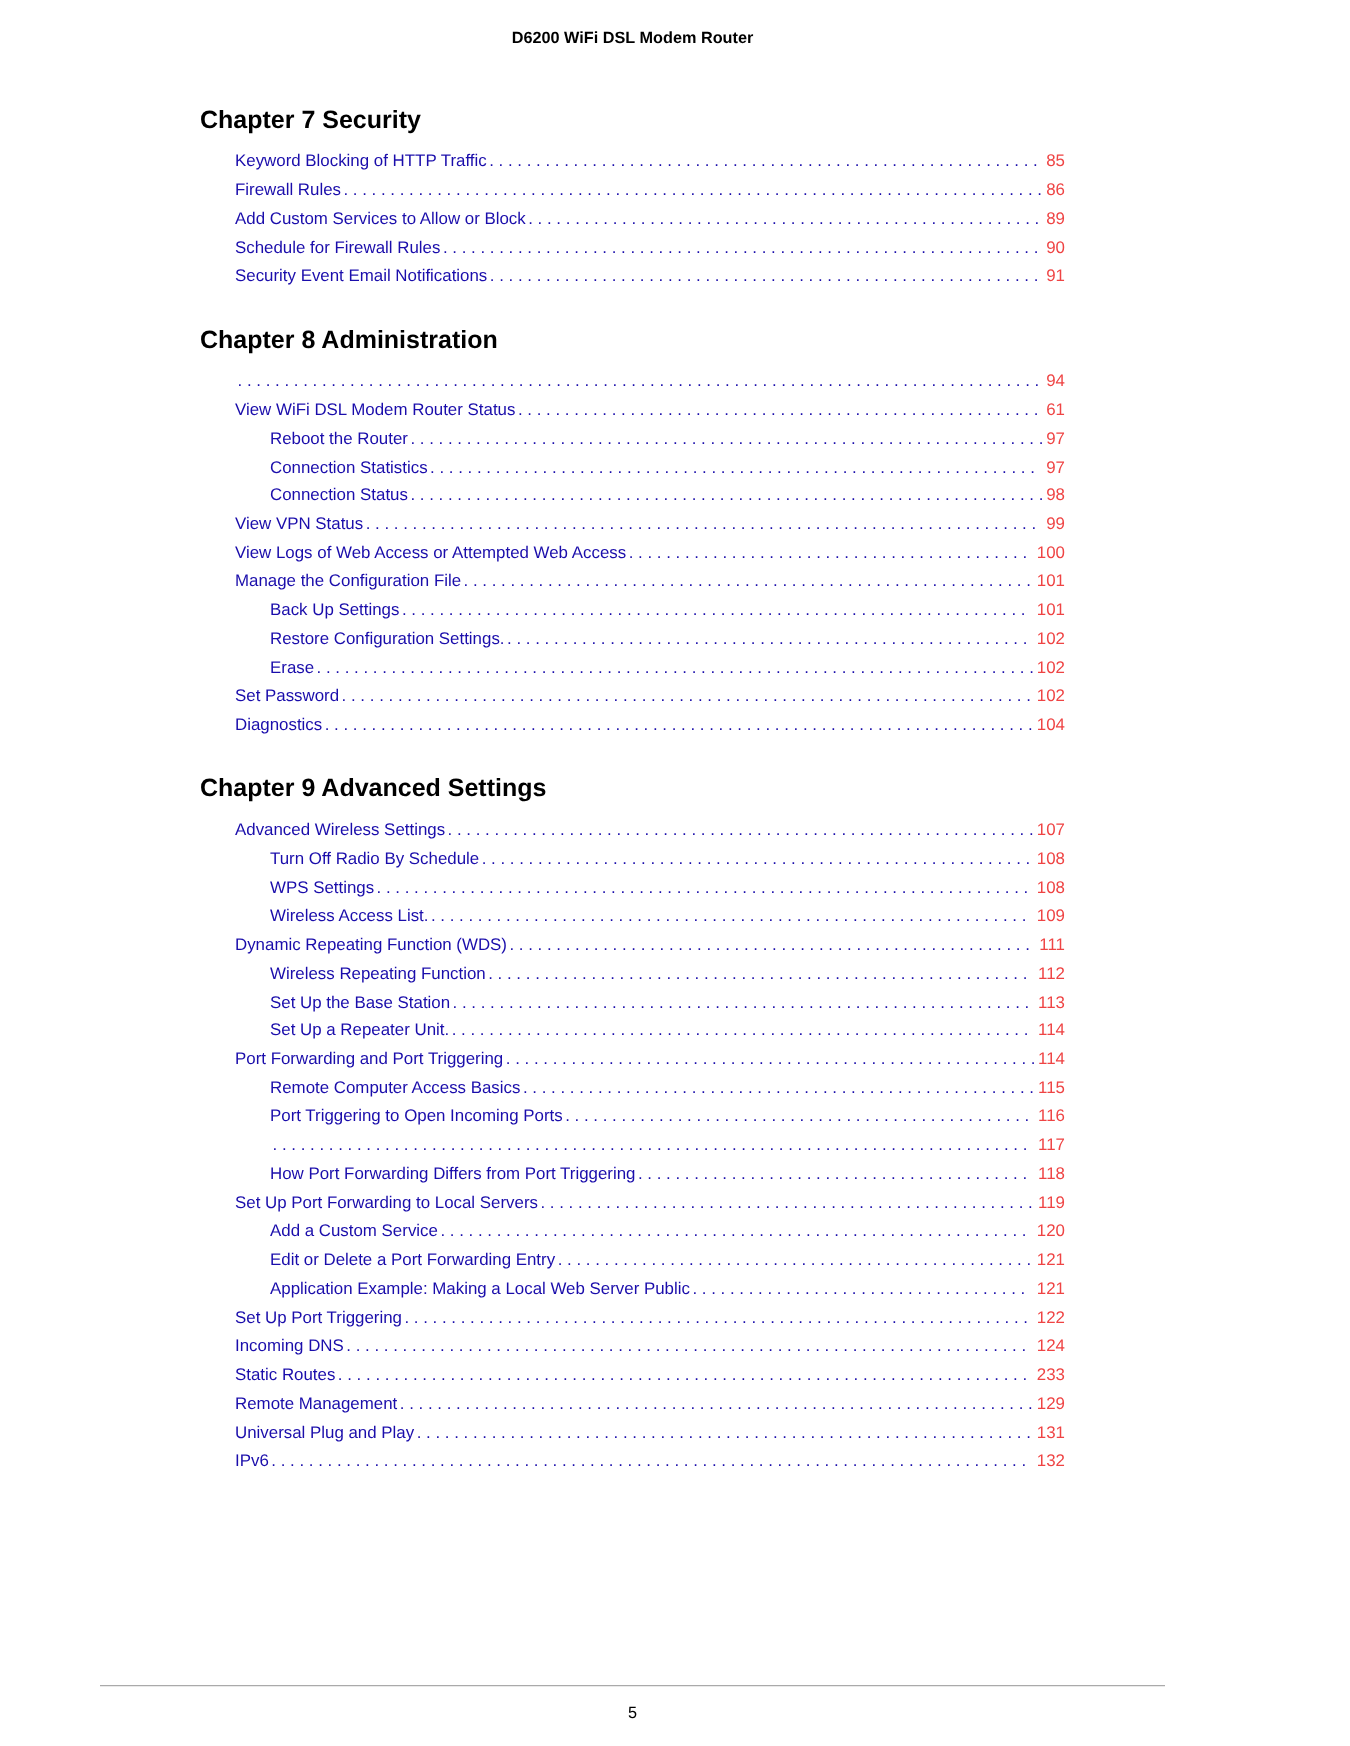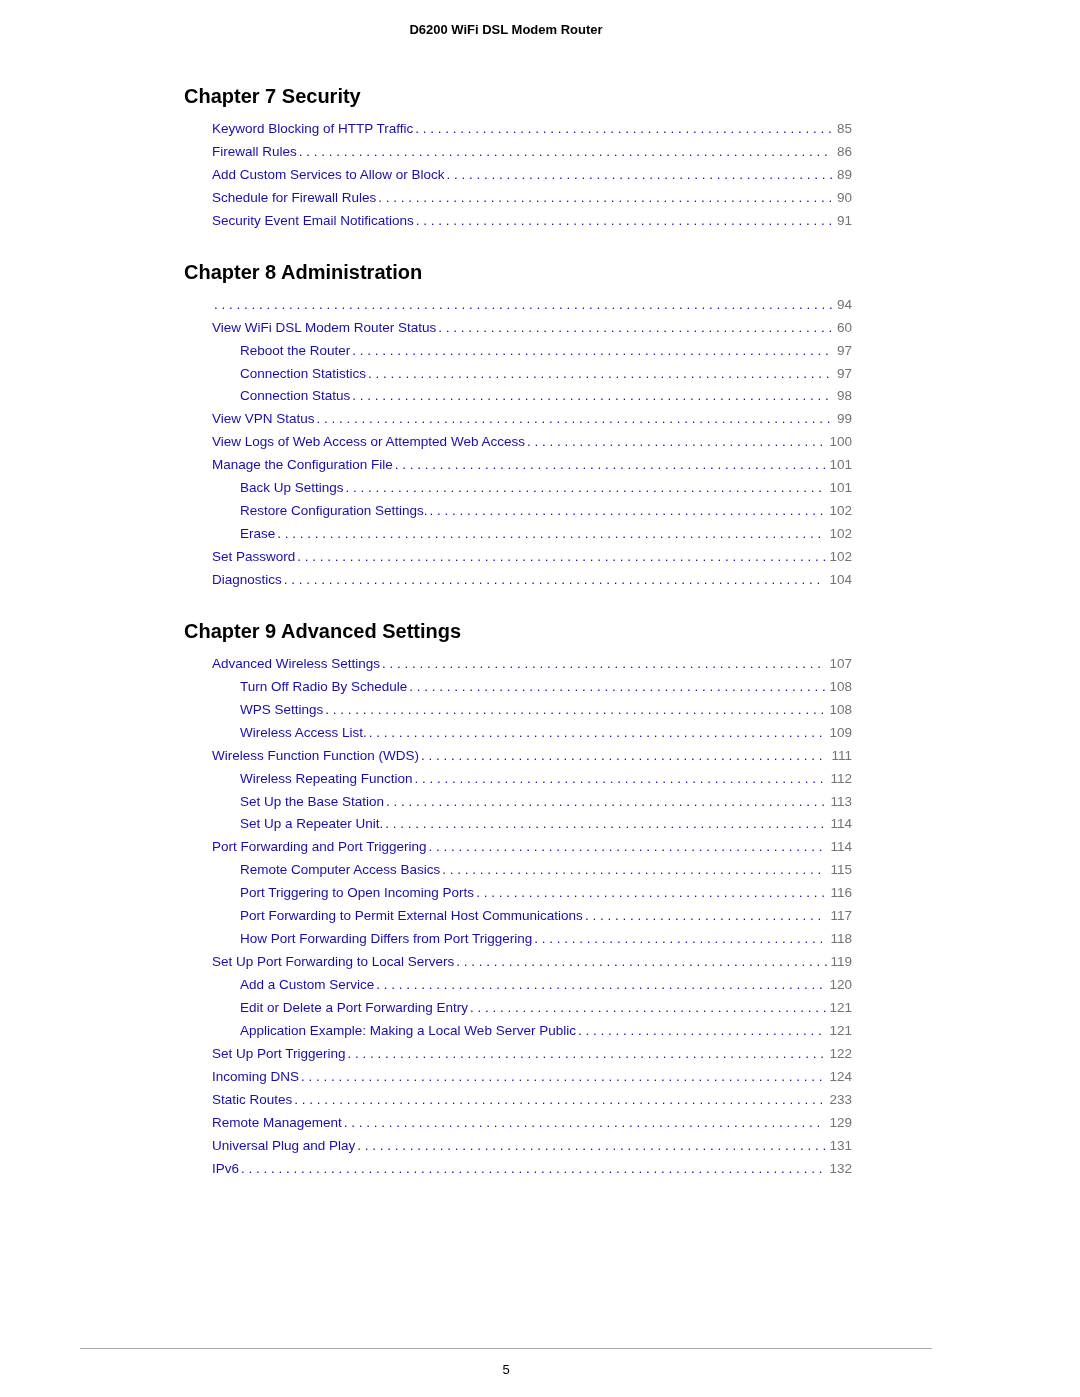--- a/index.html
+++ b/index.html
@@ -31,21 +31,20 @@
     }
     .chapter-title {
       font-size: 20px;
       font-weight: bold;
       color: #000;
       margin-top: 28px;
       margin-bottom: 10px;
     }
     .toc-section {
       margin-bottom: 6px;
-      margin-left: 24px;
     }
     .toc-entry {
       display: flex;
       align-items: center;
       line-height: 1.7;
       color: #0000cc;
       font-size: 13.5px;
     }
     .toc-entry.indent1 {
       padding-left: 28px;
@@ -59,21 +58,21 @@
       flex-shrink: 0;
     }
     .toc-dots {
       flex: 1;
       overflow: hidden;
       color: #1a0dab;
       margin: 0 2px;
       letter-spacing: 0px;
     }
     .toc-page {
-      color: #737373;
+      color: #ef4444;
       white-space: nowrap;
       flex-shrink: 0;
     }
     .footer-line {
       position: absolute;
       bottom: 48px;
       left: 80px;
       right: 80px;
       border-top: 1px solid #aaa;
     }
@@ -131,21 +130,21 @@
     <div class="toc-section">
       <div class="chapter-title">Chapter 8   Administration</div>
       <div>
       <div class="toc-entry indent1">
             <span class="toc-dots" style="overflow: hidden; display: inline-block; max-height: 1.7em;"> . . . . . . . . . . . . . . . . . . . . . . . . . . . . . . . . . . . . . . . . . . . . . . . . . . . . . . . . . . . . . . . . . . . . . . . . . . . . . . . . . . . . . . . . . . . . . . . . . . . . . . . . . . . . . . . . . . . . . . . . . . . . . . . . . . . . . . . . . . . . . . . . . . . . . . </span>
             <span class="toc-page">94</span>
           </div>
           <div class="toc-entry indent1">
             <span class="toc-label">View WiFi DSL Modem Router Status</span>
             <span class="toc-dots" style="overflow: hidden; display: inline-block; max-height: 1.7em;"> . . . . . . . . . . . . . . . . . . . . . . . . . . . . . . . . . . . . . . . . . . . . . . . . . . . . . . . . . . . . . . . . . . . . . . . . . . . . . . . . . . . . . . . . . . . . . . . . . . . . . . . . . . . . . . . . . . . . . . . . . . . . . . . . . . . . . . . . . . . . . . . . . . . . . . </span>
-            <span class="toc-page">60</span>
+            <span class="toc-page">61</span>
           </div>
           <div class="toc-entry indent2">
             <span class="toc-label">Reboot the Router</span>
             <span class="toc-dots" style="overflow: hidden; display: inline-block; max-height: 1.7em;"> . . . . . . . . . . . . . . . . . . . . . . . . . . . . . . . . . . . . . . . . . . . . . . . . . . . . . . . . . . . . . . . . . . . . . . . . . . . . . . . . . . . . . . . . . . . . . . . . . . . . . . . . . . . . . . . . . . . . . . . . . . . . . . . . . . . . . . . . . . . . . . . . . . . . . . </span>
             <span class="toc-page">97</span>
           </div>
           <div class="toc-entry indent2">
             <span class="toc-label">Connection Statistics</span>
             <span class="toc-dots" style="overflow: hidden; display: inline-block; max-height: 1.7em;"> . . . . . . . . . . . . . . . . . . . . . . . . . . . . . . . . . . . . . . . . . . . . . . . . . . . . . . . . . . . . . . . . . . . . . . . . . . . . . . . . . . . . . . . . . . . . . . . . . . . . . . . . . . . . . . . . . . . . . . . . . . . . . . . . . . . . . . . . . . . . . . . . . . . . . . </span>
             <span class="toc-page">97</span>
@@ -215,21 +214,21 @@
             <span class="toc-label">WPS Settings</span>
             <span class="toc-dots" style="overflow: hidden; display: inline-block; max-height: 1.7em;"> . . . . . . . . . . . . . . . . . . . . . . . . . . . . . . . . . . . . . . . . . . . . . . . . . . . . . . . . . . . . . . . . . . . . . . . . . . . . . . . . . . . . . . . . . . . . . . . . . . . . . . . . . . . . . . . . . . . . . . . . . . . . . . . . . . . . . . . . . . . . . . . . . . . . . . </span>
             <span class="toc-page">108</span>
           </div>
           <div class="toc-entry indent2">
             <span class="toc-label">Wireless Access List.</span>
             <span class="toc-dots" style="overflow: hidden; display: inline-block; max-height: 1.7em;"> . . . . . . . . . . . . . . . . . . . . . . . . . . . . . . . . . . . . . . . . . . . . . . . . . . . . . . . . . . . . . . . . . . . . . . . . . . . . . . . . . . . . . . . . . . . . . . . . . . . . . . . . . . . . . . . . . . . . . . . . . . . . . . . . . . . . . . . . . . . . . . . . . . . . . . </span>
             <span class="toc-page">109</span>
           </div>
           <div class="toc-entry indent1">
-            <span class="toc-label">Wireless Function Function (WDS)</span>
+            <span class="toc-label">Dynamic Repeating Function (WDS)</span>
             <span class="toc-dots" style="overflow: hidden; display: inline-block; max-height: 1.7em;"> . . . . . . . . . . . . . . . . . . . . . . . . . . . . . . . . . . . . . . . . . . . . . . . . . . . . . . . . . . . . . . . . . . . . . . . . . . . . . . . . . . . . . . . . . . . . . . . . . . . . . . . . . . . . . . . . . . . . . . . . . . . . . . . . . . . . . . . . . . . . . . . . . . . . . . </span>
             <span class="toc-page">111</span>
           </div>
           <div class="toc-entry indent2">
             <span class="toc-label">Wireless Repeating Function</span>
             <span class="toc-dots" style="overflow: hidden; display: inline-block; max-height: 1.7em;"> . . . . . . . . . . . . . . . . . . . . . . . . . . . . . . . . . . . . . . . . . . . . . . . . . . . . . . . . . . . . . . . . . . . . . . . . . . . . . . . . . . . . . . . . . . . . . . . . . . . . . . . . . . . . . . . . . . . . . . . . . . . . . . . . . . . . . . . . . . . . . . . . . . . . . . </span>
             <span class="toc-page">112</span>
           </div>
           <div class="toc-entry indent2">
             <span class="toc-label">Set Up the Base Station</span>
@@ -250,21 +249,20 @@
             <span class="toc-label">Remote Computer Access Basics</span>
             <span class="toc-dots" style="overflow: hidden; display: inline-block; max-height: 1.7em;"> . . . . . . . . . . . . . . . . . . . . . . . . . . . . . . . . . . . . . . . . . . . . . . . . . . . . . . . . . . . . . . . . . . . . . . . . . . . . . . . . . . . . . . . . . . . . . . . . . . . . . . . . . . . . . . . . . . . . . . . . . . . . . . . . . . . . . . . . . . . . . . . . . . . . . . </span>
             <span class="toc-page">115</span>
           </div>
           <div class="toc-entry indent2">
             <span class="toc-label">Port Triggering to Open Incoming Ports</span>
             <span class="toc-dots" style="overflow: hidden; display: inline-block; max-height: 1.7em;"> . . . . . . . . . . . . . . . . . . . . . . . . . . . . . . . . . . . . . . . . . . . . . . . . . . . . . . . . . . . . . . . . . . . . . . . . . . . . . . . . . . . . . . . . . . . . . . . . . . . . . . . . . . . . . . . . . . . . . . . . . . . . . . . . . . . . . . . . . . . . . . . . . . . . . . </span>
             <span class="toc-page">116</span>
           </div>
           <div class="toc-entry indent2">
-            <span class="toc-label">Port Forwarding to Permit External Host Communications</span>
             <span class="toc-dots" style="overflow: hidden; display: inline-block; max-height: 1.7em;"> . . . . . . . . . . . . . . . . . . . . . . . . . . . . . . . . . . . . . . . . . . . . . . . . . . . . . . . . . . . . . . . . . . . . . . . . . . . . . . . . . . . . . . . . . . . . . . . . . . . . . . . . . . . . . . . . . . . . . . . . . . . . . . . . . . . . . . . . . . . . . . . . . . . . . . </span>
             <span class="toc-page">117</span>
           </div>
           <div class="toc-entry indent2">
             <span class="toc-label">How Port Forwarding Differs from Port Triggering</span>
             <span class="toc-dots" style="overflow: hidden; display: inline-block; max-height: 1.7em;"> . . . . . . . . . . . . . . . . . . . . . . . . . . . . . . . . . . . . . . . . . . . . . . . . . . . . . . . . . . . . . . . . . . . . . . . . . . . . . . . . . . . . . . . . . . . . . . . . . . . . . . . . . . . . . . . . . . . . . . . . . . . . . . . . . . . . . . . . . . . . . . . . . . . . . . </span>
             <span class="toc-page">118</span>
           </div>
           <div class="toc-entry indent1">
             <span class="toc-label">Set Up Port Forwarding to Local Servers</span>

